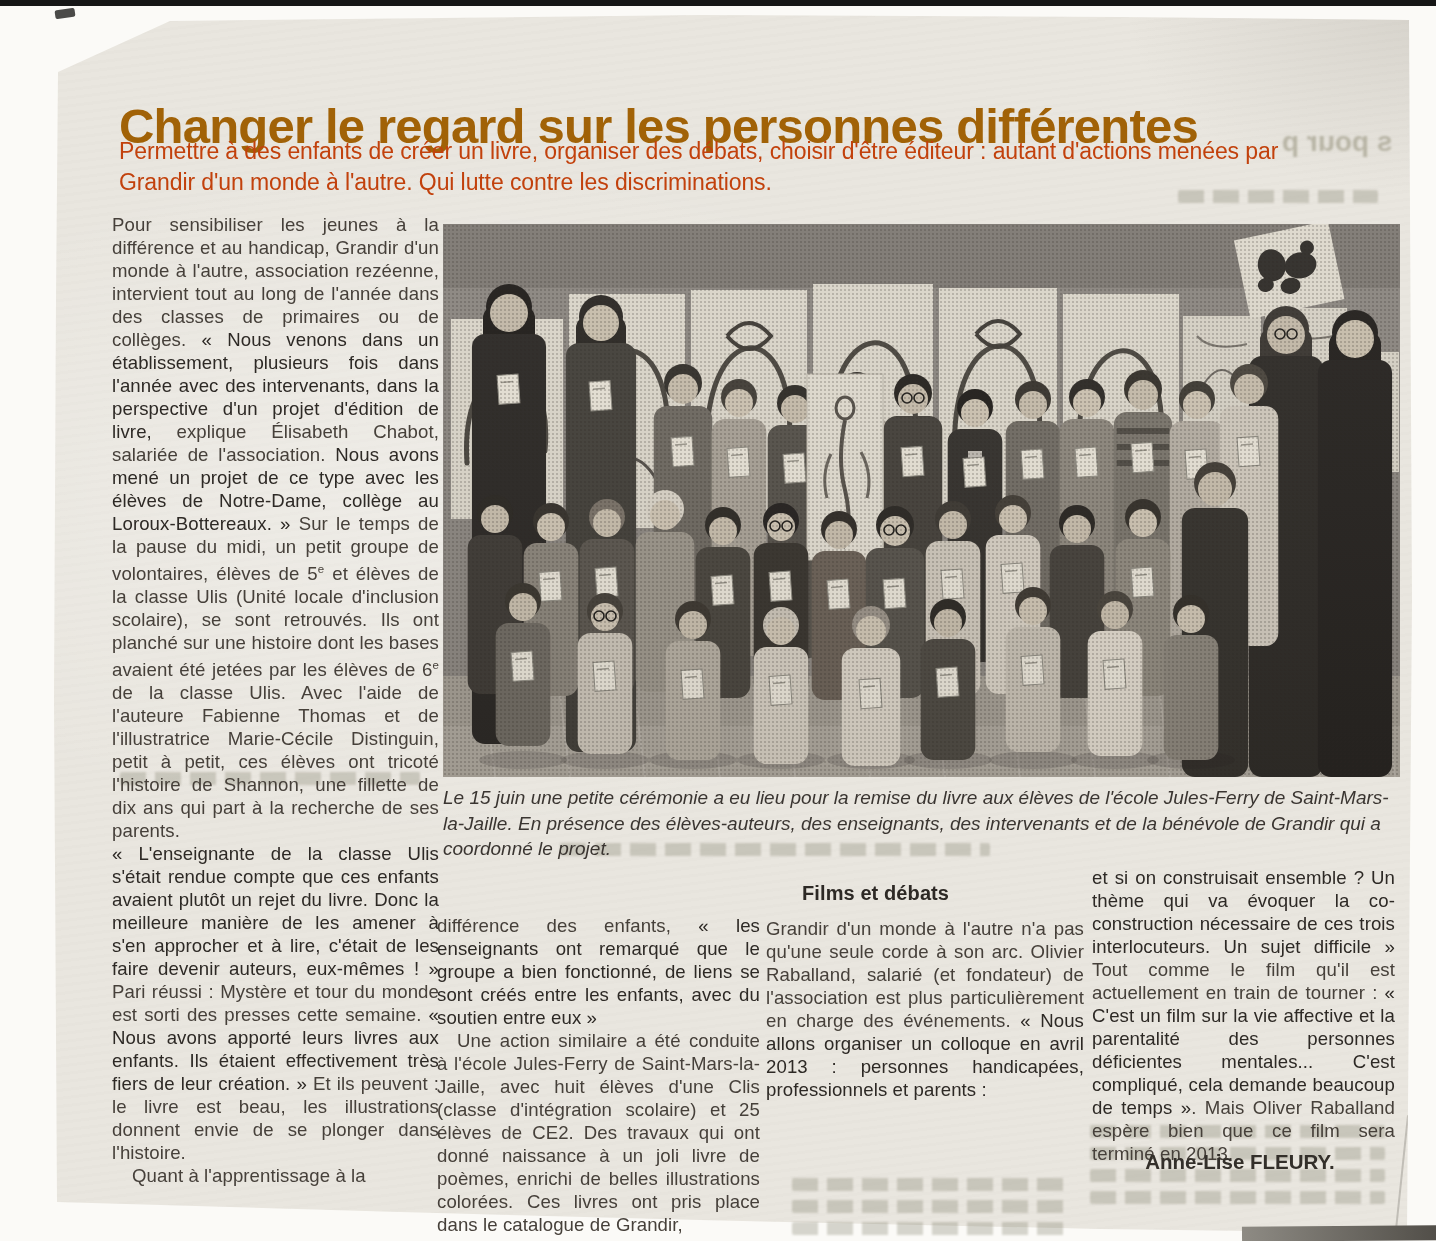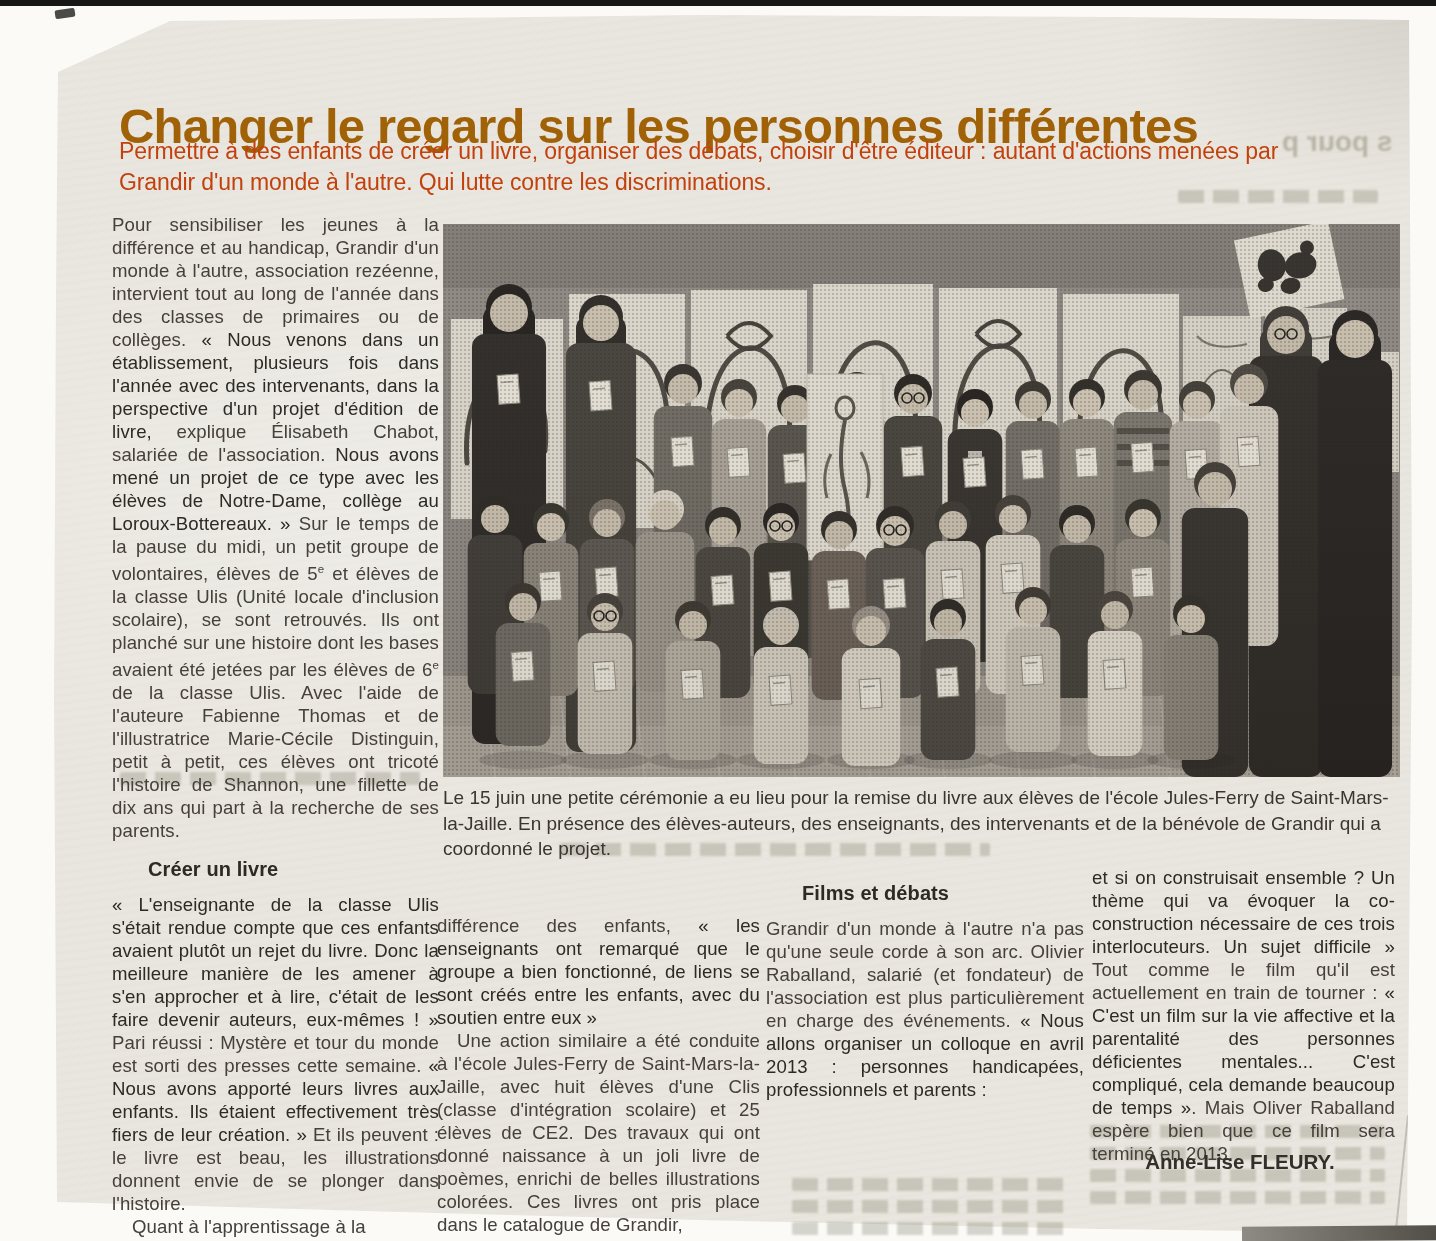--- a/index.html
+++ b/index.html
@@ -48,21 +48,21 @@
   .photo-wrap svg{display:block;}
   .halftone{
     position:absolute;left:0;top:0;width:957px;height:553px;pointer-events:none;
     background-image:radial-gradient(rgba(42,38,32,.20) 1px, transparent 1.45px);
     background-size:4px 4px;
   }
   .photo-tone{position:absolute;left:0;top:0;width:957px;height:553px;pointer-events:none;
     background:linear-gradient(rgba(255,255,255,.05), rgba(20,18,15,.07));}
   .caption{
     position:absolute;left:443px;top:785px;width:957px;
-    font-size:19px;line-height:25.5px;color:#3a3531;
+    font-style:italic;font-size:19px;line-height:25.5px;color:#3a3531;
   }
   
   .col{position:absolute;font-size:18.6px;line-height:23px;color:#46403a;letter-spacing:.1px;}
   .col-1{left:112px;top:213px;width:327px;}
   .col-2{left:437px;top:914px;width:323px;}
   .col-3{left:766px;top:866px;width:318px;}
   .col-4{left:1092px;top:866px;width:303px;}
   .para{margin:0;text-align:justify;}
   .para.indent{text-indent:20px;}
   .seg-b{font-weight:400;color:#2d2925;margin-top:35px;}
@@ -441,21 +441,20 @@
         <rect x="720.7" y="411" width="54.6" height="125" rx="13" fill="#8a847a"></rect>
       </g>
     </svg>
   <div class="photo-tone"></div>
   <div class="halftone"></div>
 </div>
 <div class="caption">Le 15 juin une petite cérémonie a eu lieu pour la remise du livre aux élèves de l'école Jules-Ferry de Saint-Mars-la-Jaille. En présence des élèves-auteurs, des enseignants, des intervenants et de la bénévole de Grandir qui a coordonné le projet.</div>
 
 <div class="col col-1" lang="fr">
     <p class="para"><span class="seg-r">Pour sensibiliser les jeunes à la différence et au handicap, Grandir d'un monde à l'autre, association rezéenne, intervient tout au long de l'année dans des classes de primaires ou de collèges. </span><span class="seg-b">« Nous venons dans un établissement, plusieurs fois dans l'année avec des intervenants, dans la perspective d'un projet d'édition de livre, </span><span class="seg-r">explique Élisabeth Chabot, salariée de l'association. </span><span class="seg-b">Nous avons mené un projet de ce type avec les élèves de Notre-Dame, collège au Loroux-Bottereaux. » </span><span class="seg-r">Sur le temps de la pause du midi, un petit groupe de volontaires, élèves de 5</span><span class="seg-sup">e</span><span class="seg-r"> et élèves de la classe Ulis (Unité locale d'inclusion scolaire), se sont retrouvés. Ils ont planché sur une histoire dont les bases avaient été jetées par les élèves de 6</span><span class="seg-sup">e</span><span class="seg-r"> de la classe Ulis. Avec l'aide de l'auteure Fabienne Thomas et de l'illustratrice Marie-Cécile Distinguin, petit à petit, ces élèves ont tricoté l'histoire de Shannon, une fillette de dix ans qui part à la recherche de ses parents.</span></p>
-    <div class="subhead">Créer un livre</div>
     <p class="para"><span class="seg-b">« L'enseignante de la classe Ulis s'était rendue compte que ces enfants avaient plutôt un rejet du livre. Donc la meilleure manière de les amener à s'en approcher et à lire, c'était de les faire devenir auteurs, eux-mêmes ! » </span><span class="seg-r">Pari réussi : </span><span class="seg-i">Mystère et tour du monde</span><span class="seg-r"> est sorti des presses cette semaine. </span><span class="seg-b">« Nous avons apporté leurs livres aux enfants. Ils étaient effectivement très fiers de leur création. » </span><span class="seg-r">Et ils peuvent : le livre est beau, les illustrations donnent envie de se plonger dans l'histoire.</span></p>
     <p class="para indent"><span class="seg-r">Quant à l'apprentissage à la</span></p>
   </div>
 <div class="col col-2" lang="fr">
     <p class="para"><span class="seg-r">différence des enfants, </span><span class="seg-b">« les enseignants ont remarqué que le groupe a bien fonctionné, de liens se sont créés entre les enfants, avec du soutien entre eux »</span></p>
     <p class="para indent"><span class="seg-r">Une action similaire a été conduite à l'école Jules-Ferry de Saint-Mars-la-Jaille, avec huit élèves d'une Clis (classe d'intégration scolaire) et 25 élèves de CE2. Des travaux qui ont donné naissance à un joli livre de poèmes, enrichi de belles illustrations colorées. Ces livres ont pris place dans le catalogue de Grandir,</span></p>
   </div>
 <div class="col col-3" lang="fr">
     <div class="subhead">Films et débats</div>
     <p class="para"><span class="seg-r">Grandir d'un monde à l'autre n'a pas qu'une seule corde à son arc. Olivier Raballand, salarié (et fondateur) de l'association est plus particulièrement en charge des événements. </span><span class="seg-b">« Nous allons organiser un colloque en avril 2013 : personnes handicapées, professionnels et parents :</span></p>

